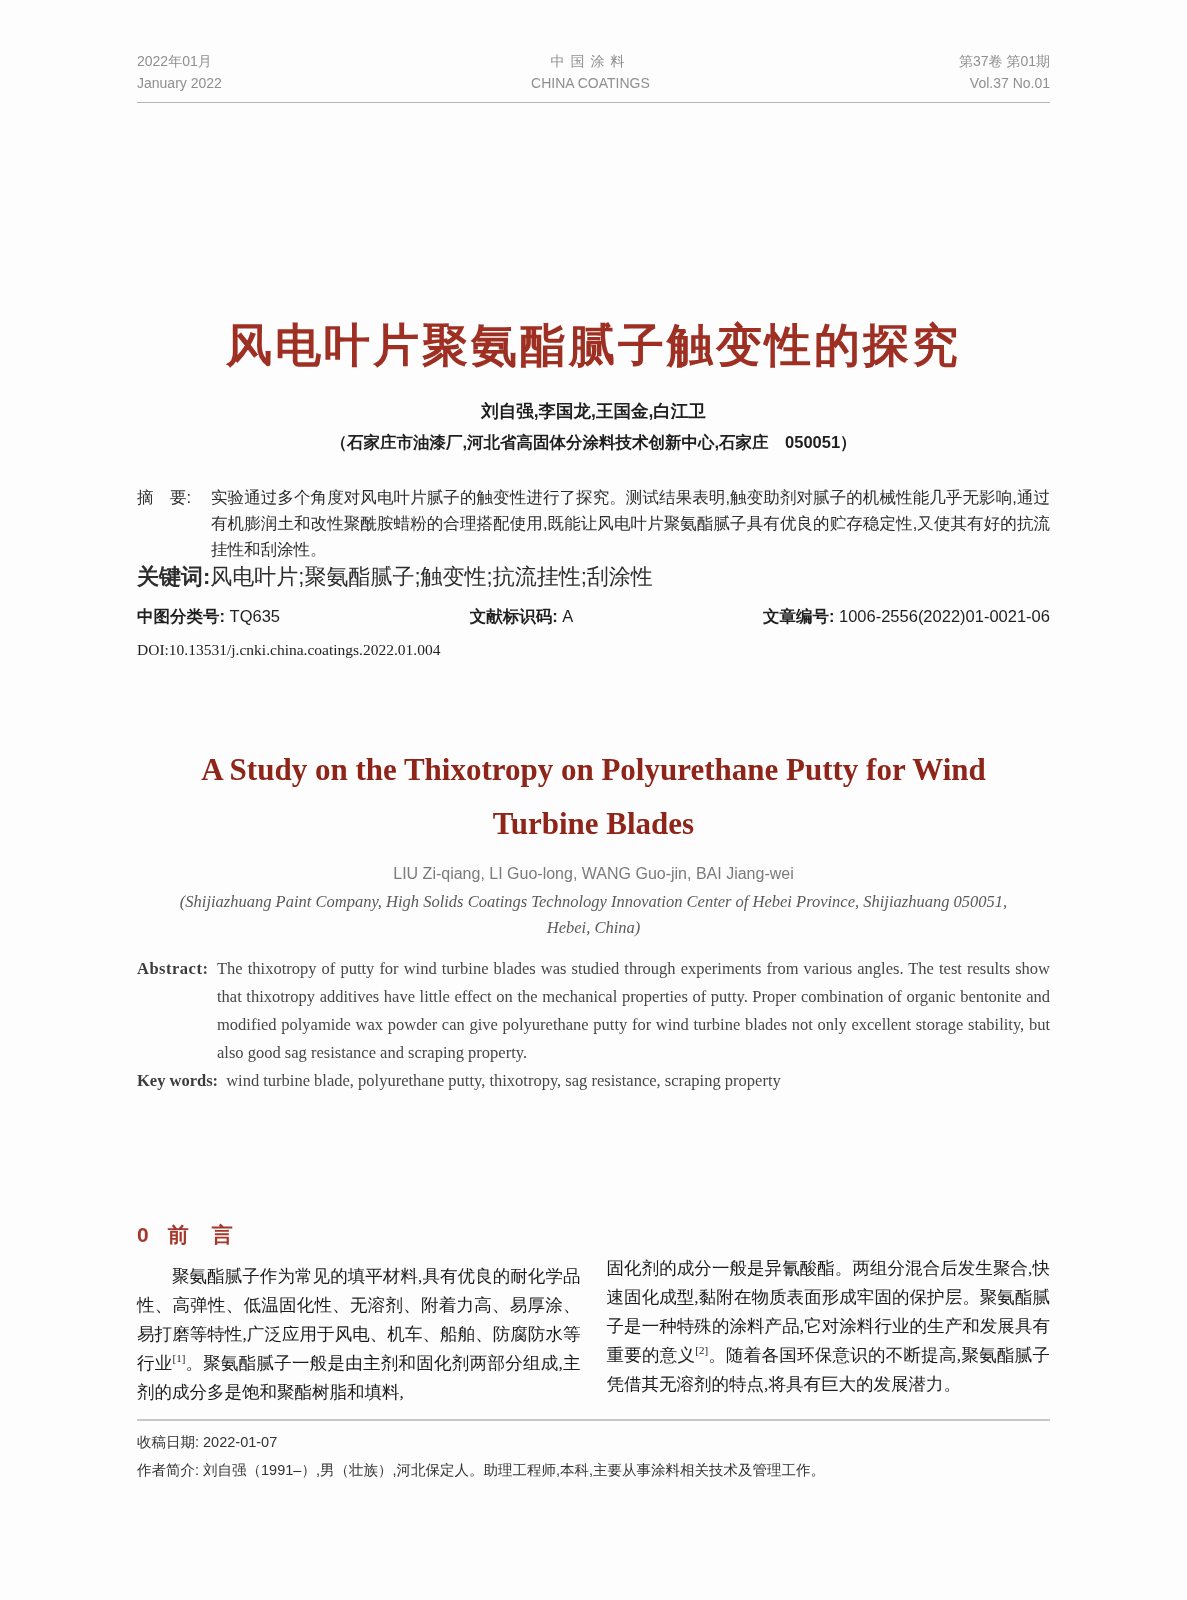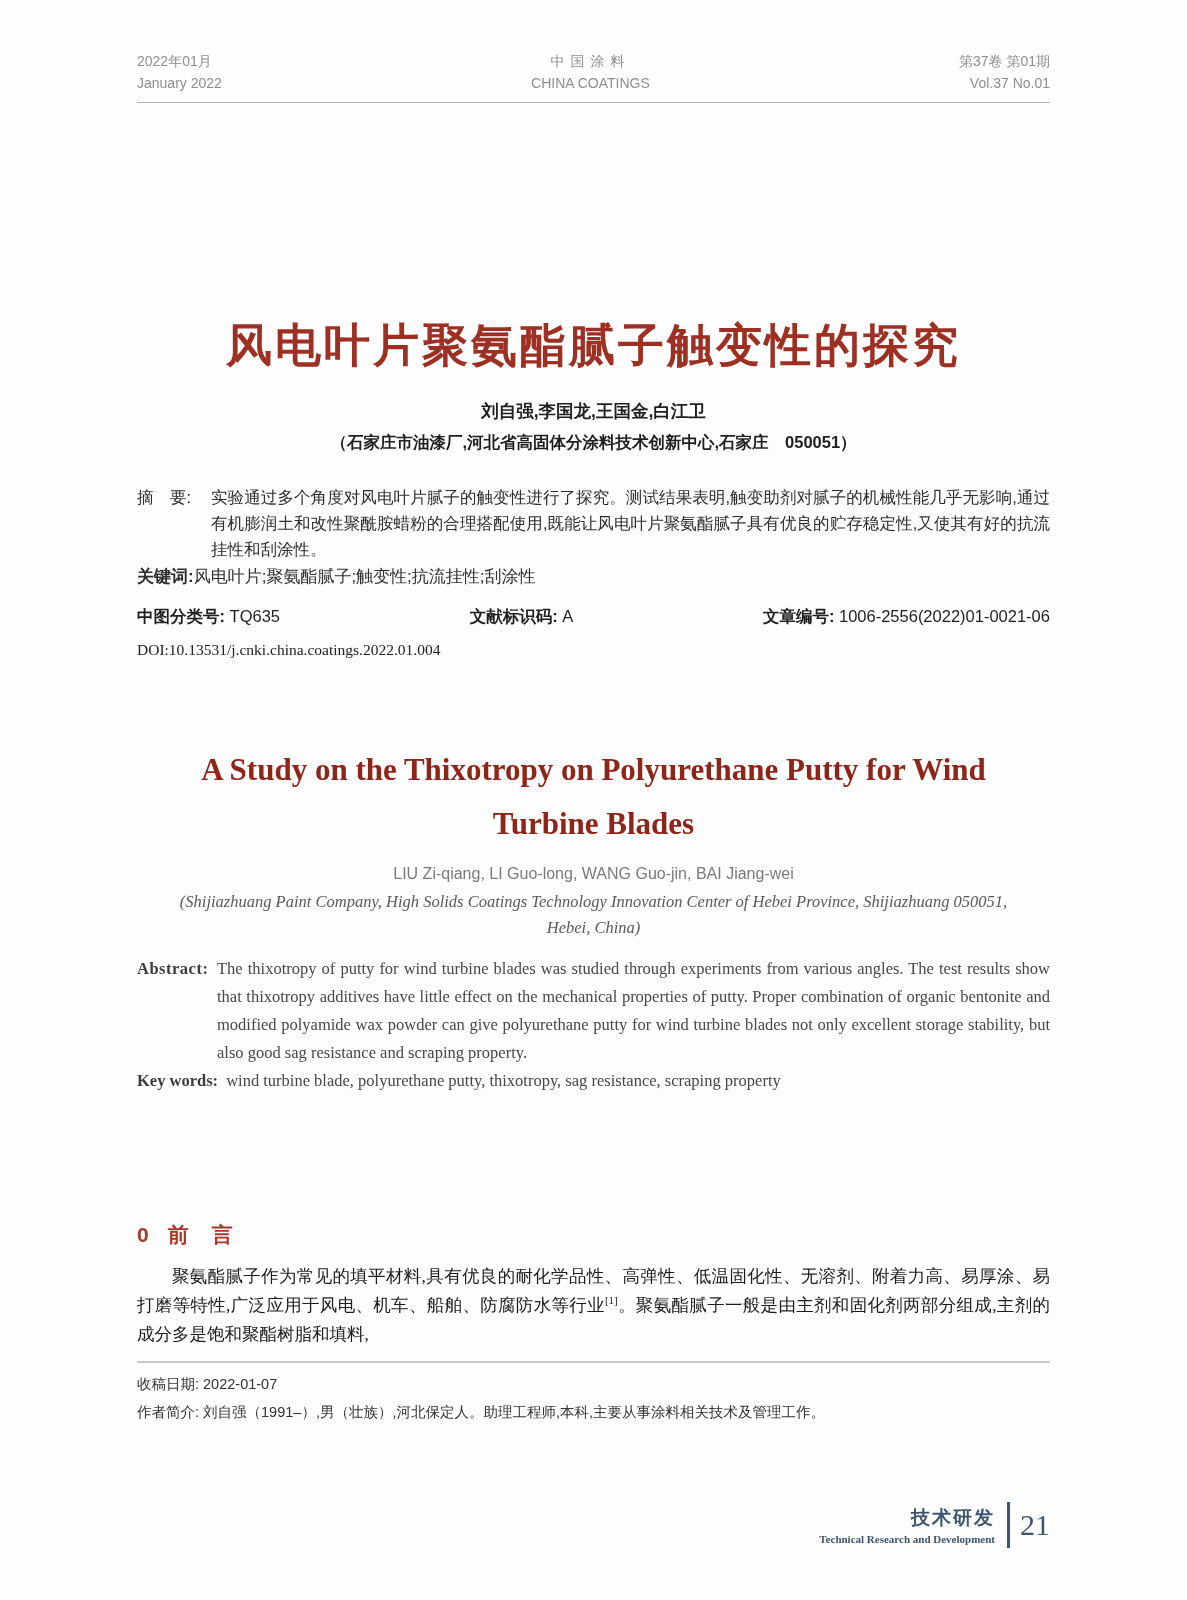--- a/index.html
+++ b/index.html
@@ -41,21 +41,21 @@
   }
   .affil-zh {
     margin-top:9px; text-align:center;
     font-size:16.5px; font-weight:600; color:#1f1f1f;
   }
 
   
   .abs-zh { margin-top:30px; display:flex; font-size:16.5px; line-height:26px; color:#2e2e2e; }
   .abs-zh .lbl { flex:none; font-weight:normal; width:74px; }
   .abs-zh .txt { flex:1; text-align:justify; }
-  .kw-zh { margin-top:2px; display:flex; font-size:17px; line-height:26px; color:#2e2e2e; }
+  .kw-zh { margin-top:2px; display:flex; font-size:22px; line-height:26px; color:#2e2e2e; }
   .kw-zh .lbl { flex:none; font-weight:bold; }
   .kw-zh .txt { flex:1; }
 
   
   .meta-row {
     margin-top:16px;
     display:flex; justify-content:space-between;
     font-size:16.5px; color:#1f1f1f;
   }
   .meta-row .lbl { font-weight:bold; }
@@ -193,30 +193,25 @@
     <span class="txt">wind turbine blade, polyurethane putty, thixotropy, sag resistance, scraping property</span>
   </div>
 
   <div class="columns">
     <div class="col col-left">
       <div class="sec-heading">
         <span class="num">0</span><span>前　言</span>
       </div>
       <p class="body-text indent"><span>聚氨酯腻子作为常见的填平材料,具有优良的耐化学品性、高弹性、低温固化性、无溶剂、附着力高、易厚涂、易打磨等特性,广泛应用于风电、机车、船舶、防腐防水等行业</span><sup class="ref">[1]</sup><span>。聚氨酯腻子一般是由主剂和固化剂两部分组成,主剂的成分多是饱和聚酯树脂和填料,</span></p>
     </div>
+    <div class="col col-right">
+      <p class="body-text"><span>固化剂的成分一般是异氰酸酯。两组分混合后发生聚合,快速固化成型,黏附在物质表面形成牢固的保护层。聚氨酯腻子是一种特殊的涂料产品,它对涂料行业的生产和发展具有重要的意义</span><sup class="ref">[2]</sup><span>。随着各国环保意识的不断提高,聚氨酯腻子凭借其无溶剂的特点,将具有巨大的发展潜力。</span></p>
+    </div>
   </div>
 
   <hr class="foot-rule">
   <div class="footnote">
     <div>收稿日期: 2022-01-07</div>
     <div>作者简介: 刘自强（1991–）,男（壮族）,河北保定人。助理工程师,本科,主要从事涂料相关技术及管理工作。</div>
   </div>
 
-  <div class="pfooter">
-    <div class="labels">
-      <div class="zh">技术研发</div>
-      <div class="en">Technical Research and Development</div>
-    </div>
-    <div class="divider"></div>
-    <div class="pagenum">21</div>
-  </div>
 
 </div>
 
 </body></html>

